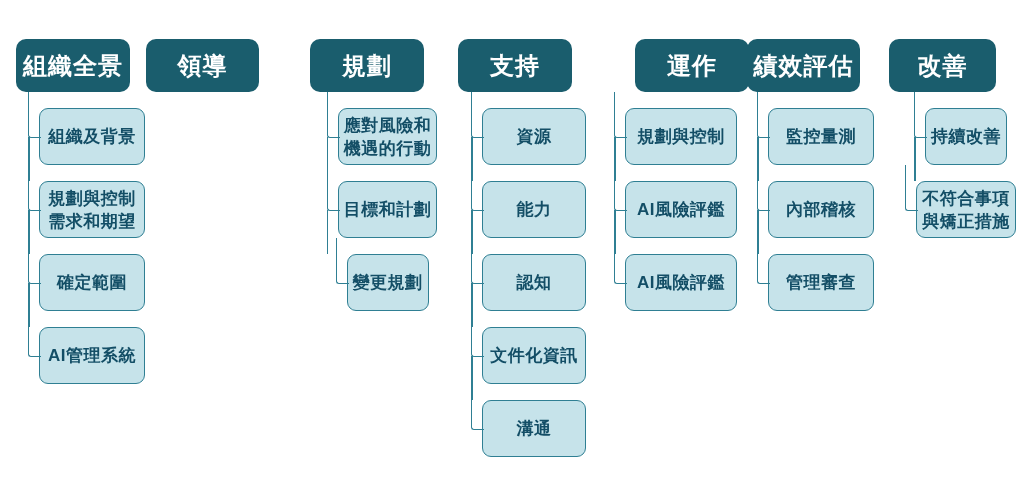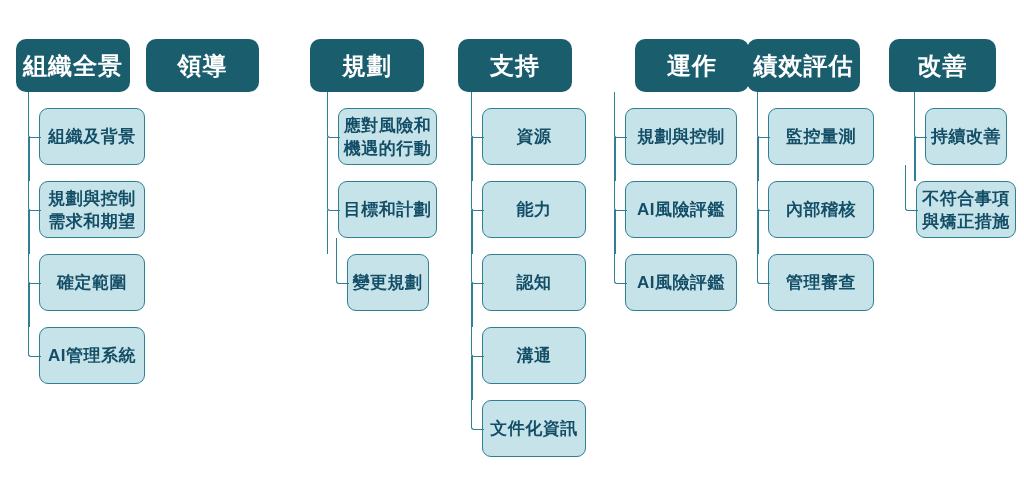--- a/index.html
+++ b/index.html
@@ -116,22 +116,22 @@
       <div class="kid">變更規劃</div>
     </div>
   </div>
 
   <div class="column" style="left:458px;">
     <div class="col-header" style="width:114px;">支持</div>
     <div class="kids" style="margin-left:24px;width:104px;">
       <div class="kid">資源</div>
       <div class="kid">能力</div>
       <div class="kid">認知</div>
+      <div class="kid">文件化資訊</div>
       <div class="kid">溝通</div>
-      <div class="kid">文件化資訊</div>
     </div>
   </div>
 
   <div class="column" style="left:603px;">
     <div class="col-header" style="width:114px;margin-left:32px;">運作</div>
     <div class="kids" style="margin-left:22px;width:112px;">
       <div class="kid">規劃與控制</div>
       <div class="kid">AI風險評鑑</div>
       <div class="kid">AI風險評鑑</div>
     </div>

